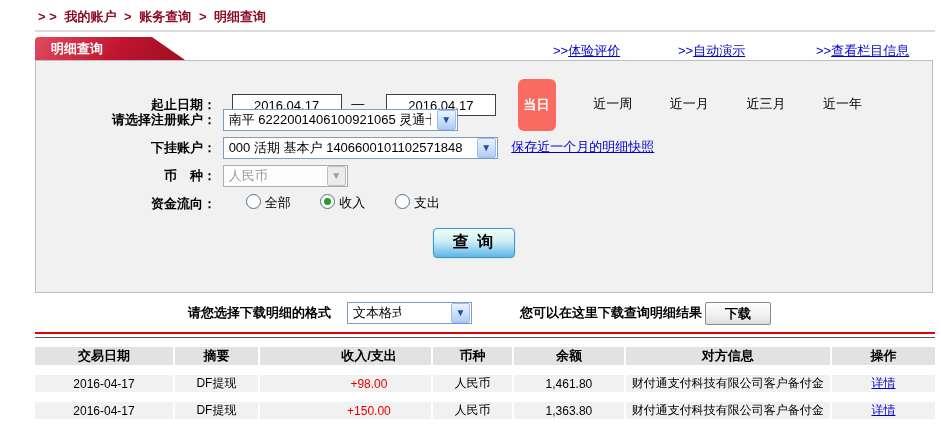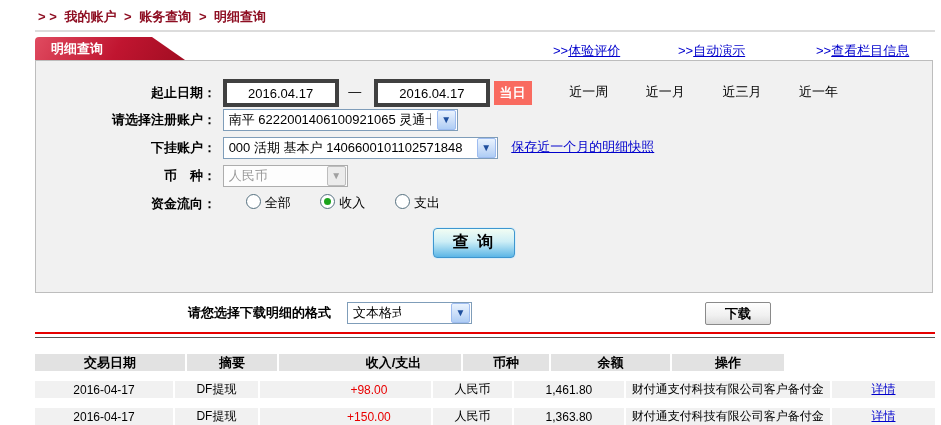--- a/index.html
+++ b/index.html
@@ -24,27 +24,27 @@
   
   .toplinks span.link{position:absolute;top:42px;color:#0000cc;white-space:nowrap;cursor:pointer;}
   .toplinks .lk0{left:553px;} .toplinks .lk1{left:678px;} .toplinks .lk2{left:816px;}
   .toplinks u{text-decoration:underline;}
   
   .panel{position:absolute;left:35px;top:60px;width:898px;height:233px;background:#f1f1f1;border:1px solid #bdbdbd;box-sizing:border-box;}
   .frow{position:absolute;left:0;width:100%;height:24px;line-height:22px;white-space:nowrap;}
   .frow .lbl{display:inline-block;width:180px;text-align:right;font-weight:bold;vertical-align:middle;}
   .r1{top:18px;} .r2{top:47px;} .r3{top:75px;} .r4{top:103px;} .r5{top:131px;}
   .datebox{
-    display:inline-block;width:108px;height:20px;border:4px solid #404040;background:#fff;
-    text-align:center;font-size:13px;font-family:"Liberation Sans",sans-serif;vertical-align:middle;margin-left:3px;padding:0;
+    display:inline-block;width:108px;height:20px;border:1px solid #404040;background:#fff;
+    text-align:center;font-size:13px;font-family:"Liberation Sans",sans-serif;vertical-align:middle;margin-left:12px;padding:0;
   }
   .dash{margin:0 6px;}
   .badge-today{
     display:inline-block;background:#f96b60;color:#fff;font-weight:bold;
-    padding:1px 6px;vertical-align:middle;cursor:pointer;
+    padding:15px 6px;margin-left:18px;vertical-align:middle;cursor:pointer;border-radius:6px;
   }
   .qlink{margin-left:34px;cursor:pointer;}
   
   .xpselect{
     display:inline-flex;align-items:center;justify-content:space-between;
     background:#fff;border:1px solid #7f9db9;height:20px;box-sizing:content-box;
     padding-left:5px;vertical-align:middle;margin-left:3px;cursor:pointer;white-space:nowrap;
   }
   .xpselect .val{overflow:hidden;}
   .xpselect .arrow{
@@ -83,21 +83,21 @@
   .btn-download{
     position:absolute;left:705px;top:0;width:66px;height:23px;
     background:linear-gradient(#fefefe 0%,#f0f0f0 60%,#dcdcdc 100%);
     border:1px solid #8a8a8a;border-radius:2px;text-align:center;line-height:21px;
     font-weight:bold;cursor:pointer;box-sizing:border-box;
   }
   .redline{position:absolute;left:35px;top:332px;width:900px;height:0;border-top:2px solid #e60000;}
   
   .dtable{position:absolute;left:35px;top:337px;width:900px;border-top:1px solid #555;}
   .trow{display:flex;height:17px;margin-top:10px;}
-  .trow:first-child{margin-top:16px;}
+  .trow:first-child{margin-top:10px;align-items:flex-end;}
   .tcell{
     margin-right:2px;background:#f1f1f1;font-size:12px;
     display:flex;align-items:center;justify-content:center;white-space:nowrap;overflow:hidden;
   }
   .trow .tcell:last-child{margin-right:0;}
   .thead .tcell{background:#e2e2e2;font-weight:bold;font-size:13px;}
   .c0{width:150px;} .c1{width:90px;} .c2{width:135px;padding-left:47px;} .c3{width:86px;} .c4{width:119px;} .c5{width:222px;} .c6{width:112px;}
   .amount{color:#e80000;}
   .detail-link{color:#0000cc;text-decoration:underline;cursor:pointer;}
 </style>
@@ -170,32 +170,34 @@
 
   <div class="btn-query">查 询</div>
 </div>
 
 <div class="dlrow">
   <span class="fmtlbl">请您选择下载明细的格式</span>
   <span class="xpselect w-fmt">
     <span class="val">文本格式（.txt）</span>
     <span class="arrow">▼</span>
   </span>
+  <span class="reslbl">您可以在这里下载查询明细结果</span>
   <span class="btn-download">下载</span>
 </div>
 
 <div class="redline"></div>
 
 <div class="dtable">
   <div class="trow thead">
     <div class="tcell c0">交易日期</div>
     <div class="tcell c1">摘要</div>
     <div class="tcell c2">收入/支出</div>
     <div class="tcell c3">币种</div>
     <div class="tcell c4">余额</div>
+    <div class="tcell c5">对方信息</div>
     <div class="tcell c6">操作</div>
   </div>
   <div class="trow">
     <div class="tcell c0">2016-04-17</div>
     <div class="tcell c1">DF提现</div>
     <div class="tcell c2 amount">+98.00</div>
     <div class="tcell c3">人民币</div>
     <div class="tcell c4">1,461.80</div>
     <div class="tcell c5">财付通支付科技有限公司客户备付金</div>
     <div class="tcell c6">

